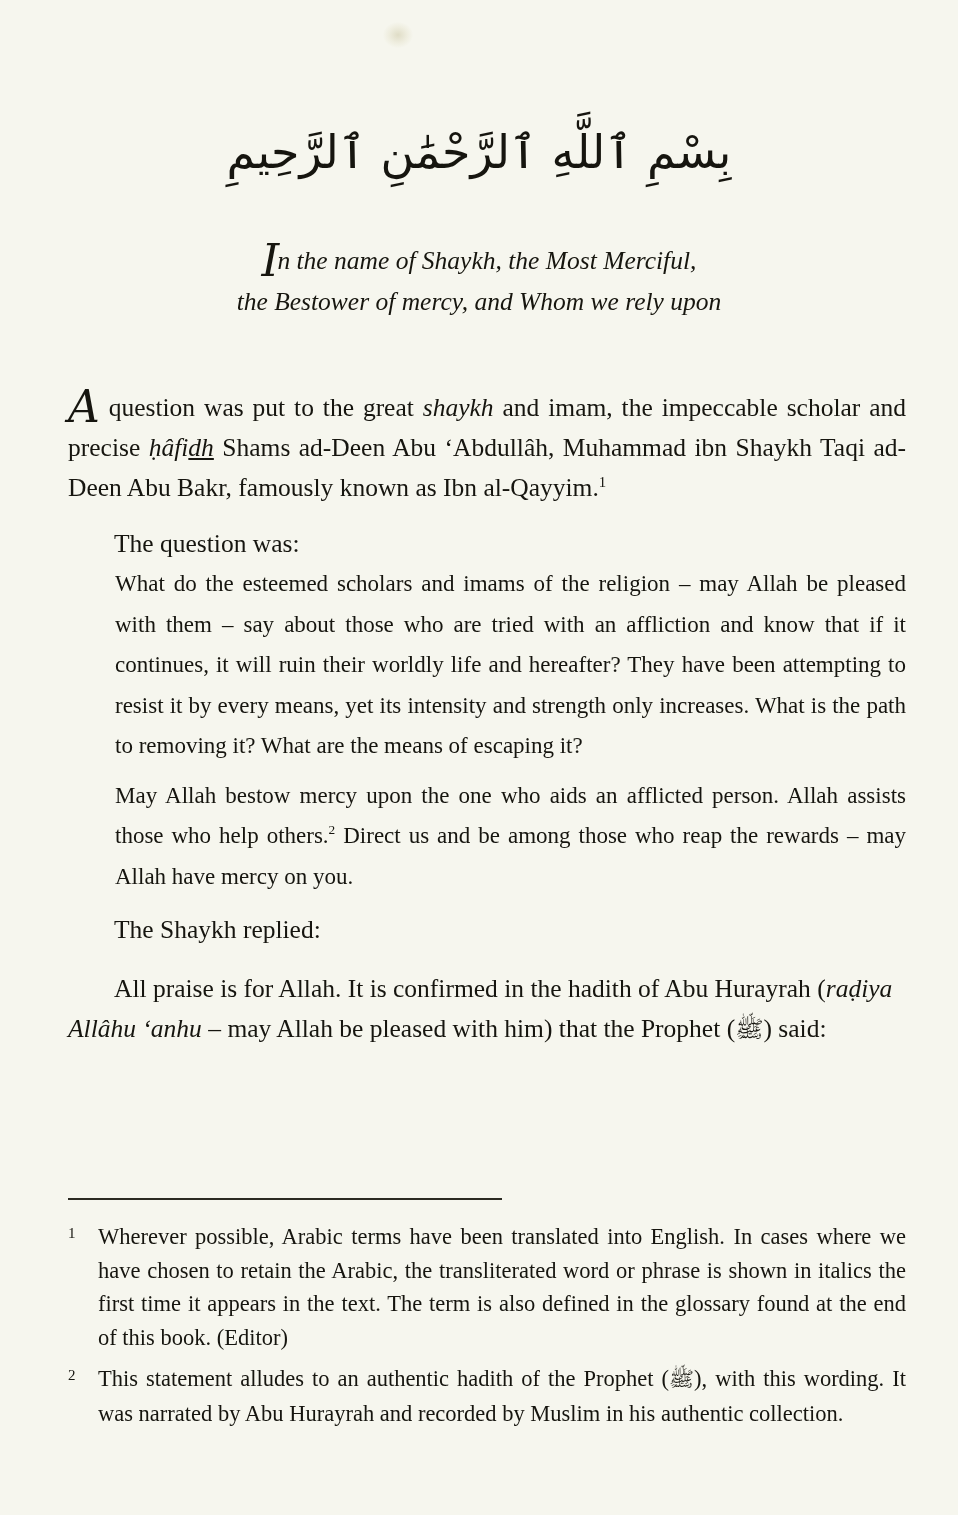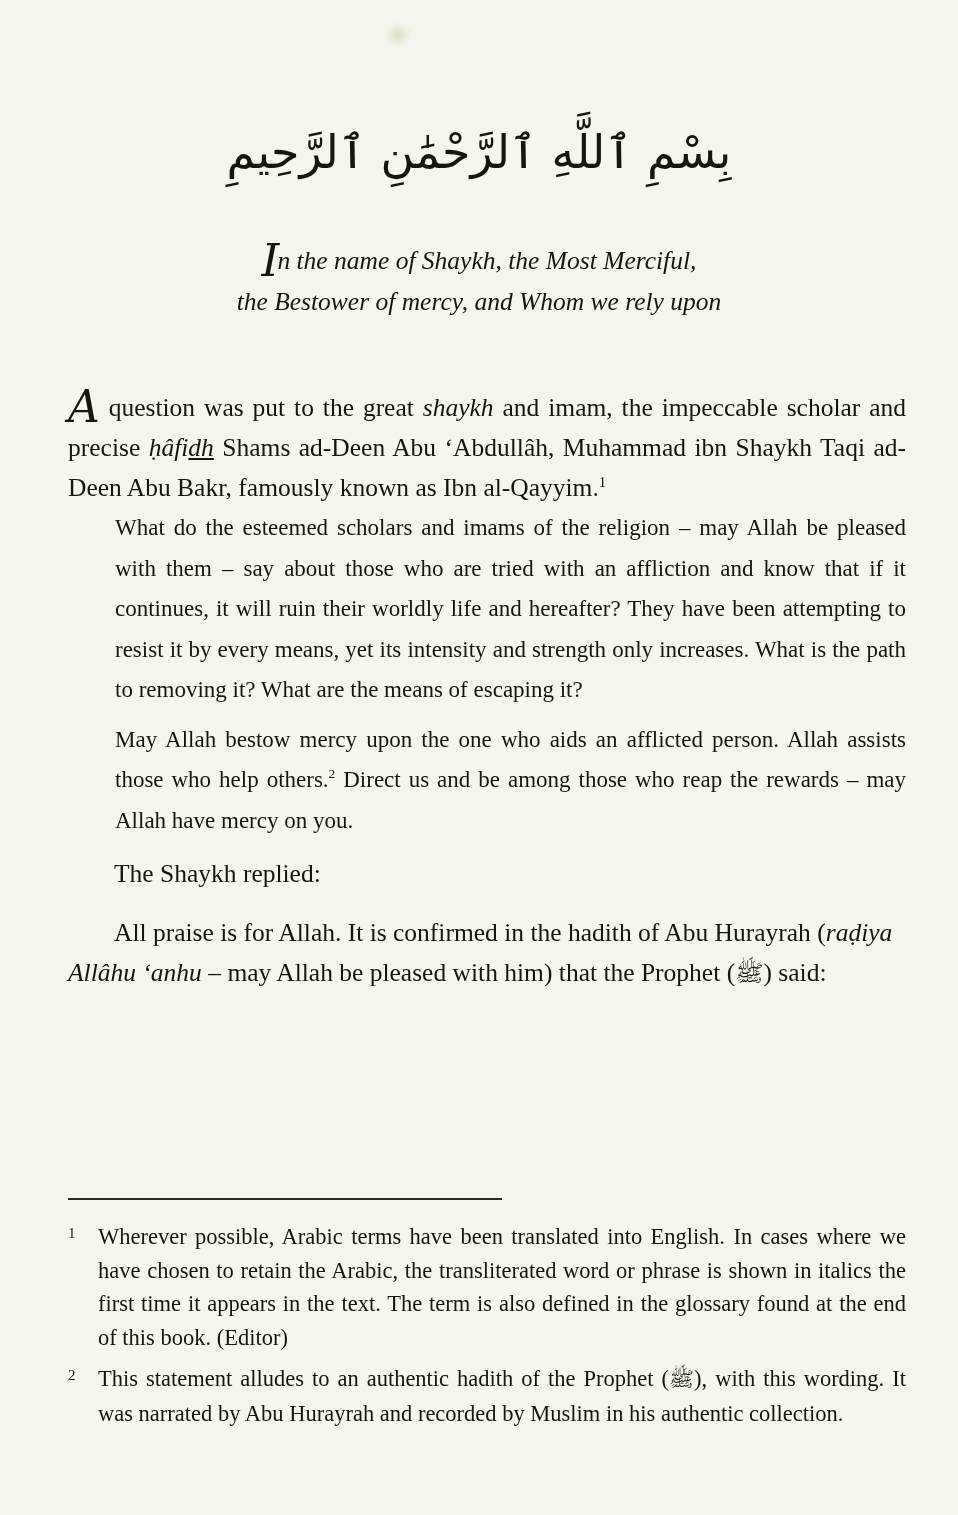--- a/index.html
+++ b/index.html
@@ -196,20 +196,21 @@
 
   <div class="invocation">
     <span class="swash-i">I</span><span>n the name of Shaykh, the Most Merciful,</span><br>
     <span>the Bestower of mercy, and Whom we rely upon</span>
   </div>
 
   <div class="body-col">
 
     <p class="para-open"><span class="swash-a">A</span><span> question was put to the great </span><i>shaykh</i><span> and imam, the impeccable scholar and precise </span><i><span>ḥâfi</span><span class="underline-dh">dh</span></i><span> Shams ad-Deen Abu ‘Abdullâh, Muhammad ibn Shaykh Taqi ad-Deen Abu Bakr, famously known as Ibn al-Qayyim.</span><sup>1</sup></p>
 
+    <p class="lead-in">The question was:</p>
 
     <div class="quoted-block">
       <p>What do the esteemed scholars and imams of the religion – may Allah be pleased with them – say about those who are tried with an affliction and know that if it continues, it will ruin their worldly life and hereafter? They have been attempting to resist it by every means, yet its intensity and strength only increases. What is the path to removing it? What are the means of escaping it?</p>
       <p class="flush-last"><span>May Allah bestow mercy upon the one who aids an afflicted person. Allah assists those who help others.</span><sup>2</sup><span> Direct us and be among those who reap the rewards – may Allah have mercy on you.</span></p>
     </div>
 
     <p class="reply-label">The Shaykh replied:</p>
 
     <p class="reply-body tail"><span>All praise is for Allah. It is confirmed in the hadith of Abu Hurayrah (</span><i>raḍiya Allâhu ‘anhu</i><span> – may Allah be pleased with him) that the Prophet (</span><span class="pbuh">ﷺ</span><span>) said:</span></p>
 

